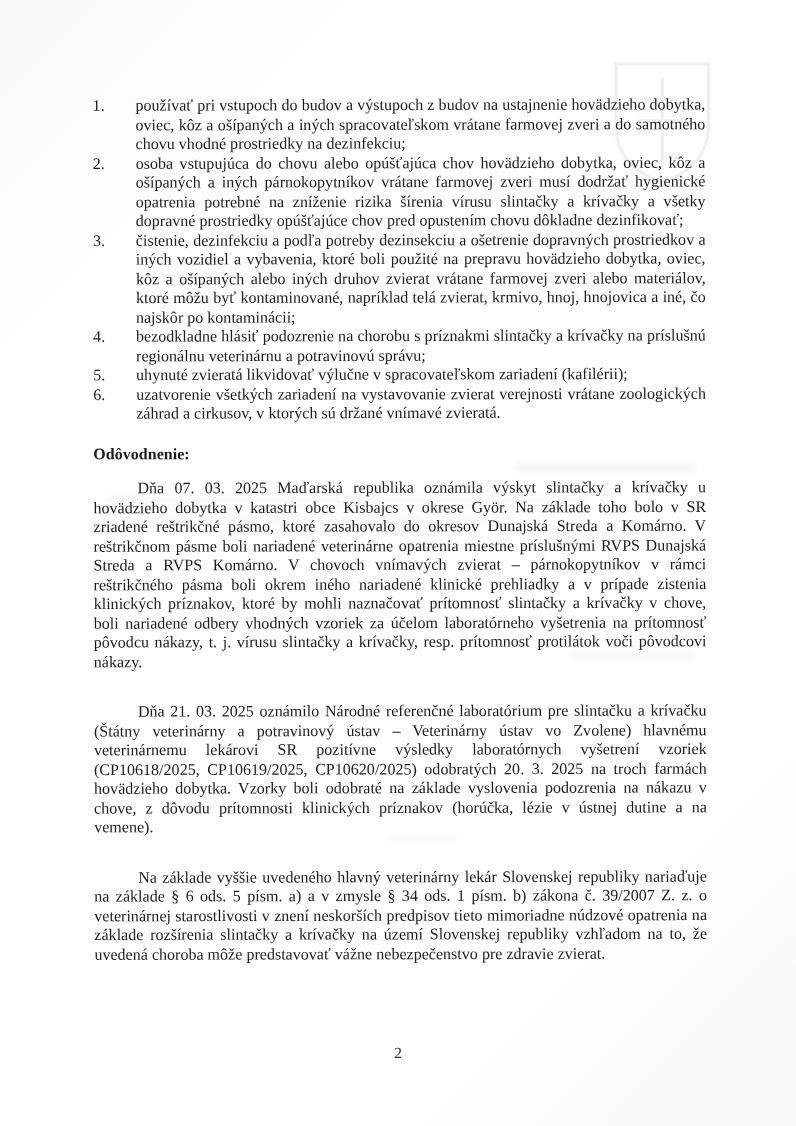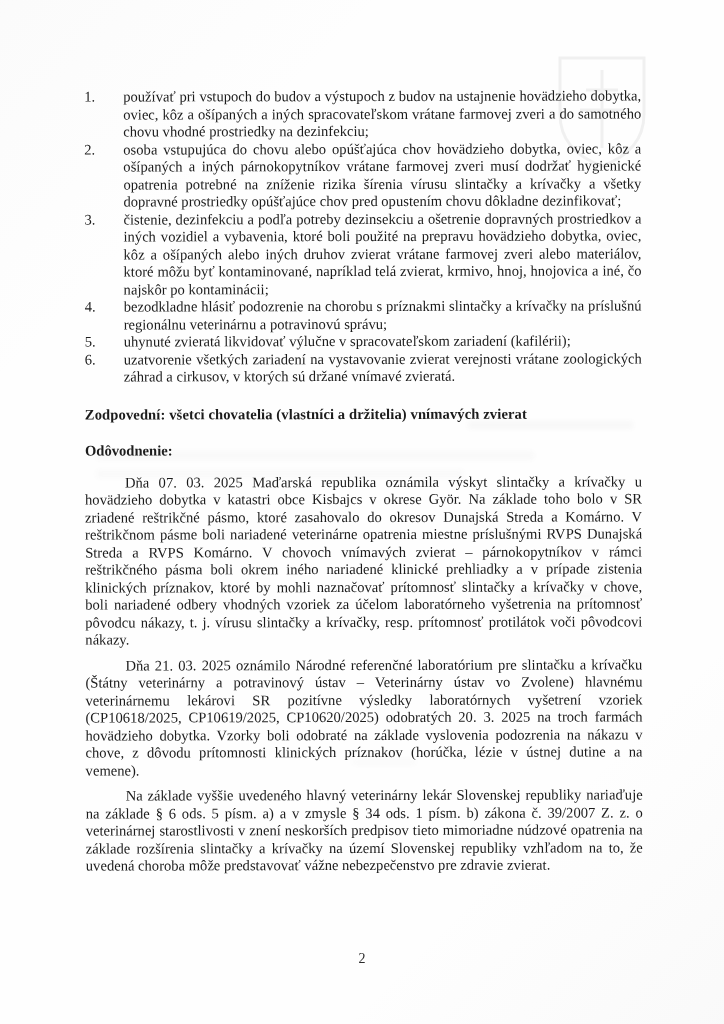--- a/index.html
+++ b/index.html
@@ -22,21 +22,21 @@
     left:85px;top:88px;width:557px;
     font-size:14.6px;line-height:17.5px;
     transform:rotate(-0.12deg);
   }
   .olist{margin:0;padding:0;}
   .li{display:flex;margin:0;}
   .li .num{flex:0 0 39px;}
   .li .txt{flex:1;text-align:justify;text-justify:inter-word;}
   .responsible{font-weight:bold;margin-top:20px;letter-spacing:.1px;}
   .heading{font-weight:bold;margin-top:19px;}
-  .para{text-align:justify;text-indent:40px;margin-top:8px;}
+  .para{text-align:justify;text-indent:40px;margin-top:28px;}
   .para.p1{margin-top:14px;}
   .page-number{
     position:absolute;left:0;right:0;top:951px;
     text-align:center;font-size:14px;color:#2a2a2a;
   }
   
   .smudge{
     position:absolute;background:rgba(110,110,110,.35);
     opacity:.13;filter:blur(2.4px);border-radius:3px;
     pointer-events:none;
@@ -87,21 +87,20 @@
       <div class="li">
         <span class="num">5.</span>
         <span class="txt">uhynuté zvieratá likvidovať výlučne v spracovateľskom zariadení (kafilérii);</span>
       </div>
       <div class="li">
         <span class="num">6.</span>
         <span class="txt">uzatvorenie všetkých zariadení na vystavovanie zvierat verejnosti vrátane zoologických záhrad a cirkusov, v ktorých sú držané vnímavé zvieratá.</span>
       </div>
     </div>
 
-    <div class="responsible">Zodpovední: všetci chovatelia (vlastníci a držitelia) vnímavých zvierat</div>
 
     <div class="heading">Odôvodnenie:</div>
 
     <div class="para p1">Dňa 07. 03.  2025 Maďarská republika oznámila výskyt slintačky a krívačky u hovädzieho dobytka v katastri obce Kisbajcs v okrese Györ. Na základe toho bolo v SR zriadené reštrikčné pásmo, ktoré zasahovalo do okresov Dunajská Streda a Komárno. V reštrikčnom pásme boli nariadené veterinárne opatrenia miestne príslušnými RVPS Dunajská Streda a RVPS Komárno. V chovoch vnímavých zvierat – párnokopytníkov v rámci reštrikčného pásma boli okrem iného nariadené klinické prehliadky a v prípade zistenia klinických príznakov, ktoré by mohli naznačovať prítomnosť slintačky a krívačky v chove, boli nariadené odbery vhodných vzoriek za účelom laboratórneho vyšetrenia na prítomnosť pôvodcu nákazy, t. j. vírusu slintačky a krívačky, resp. prítomnosť protilátok voči pôvodcovi nákazy.</div>
     <div class="para">Dňa 21. 03. 2025 oznámilo Národné referenčné laboratórium pre slintačku a krívačku (Štátny veterinárny a potravinový ústav – Veterinárny ústav vo Zvolene) hlavnému veterinárnemu lekárovi SR pozitívne výsledky laboratórnych vyšetrení vzoriek (CP10618/2025, CP10619/2025, CP10620/2025) odobratých 20. 3. 2025 na troch farmách hovädzieho dobytka. Vzorky boli odobraté na základe vyslovenia podozrenia na nákazu v chove, z dôvodu prítomnosti klinických príznakov (horúčka, lézie v ústnej dutine a na vemene).</div>
     <div class="para">Na základe vyššie uvedeného hlavný veterinárny lekár Slovenskej republiky nariaďuje na základe § 6 ods. 5 písm. a) a v zmysle § 34 ods. 1 písm. b) zákona č. 39/2007 Z. z. o veterinárnej starostlivosti v znení neskorších predpisov tieto mimoriadne núdzové opatrenia na základe rozšírenia slintačky a krívačky na území Slovenskej republiky vzhľadom na to, že uvedená choroba môže predstavovať vážne nebezpečenstvo pre zdravie zvierat.</div>
   </div>
 
   <div class="smudge sm1"></div>
   <div class="smudge sm2"></div>

